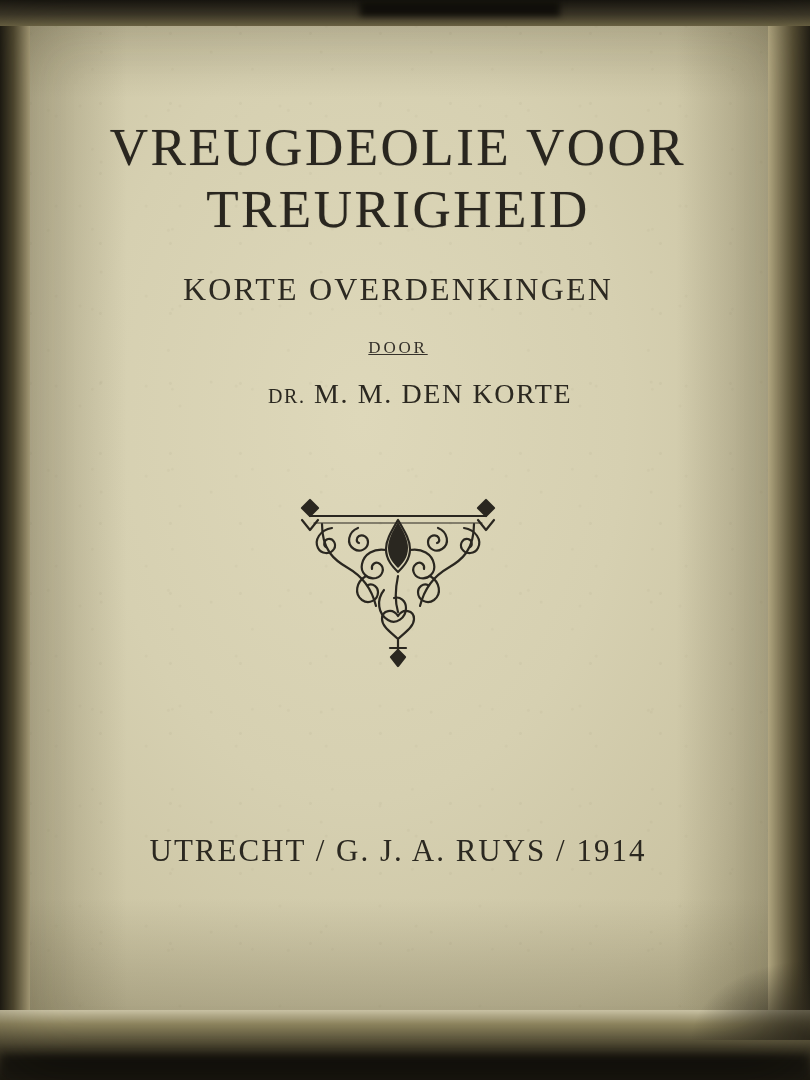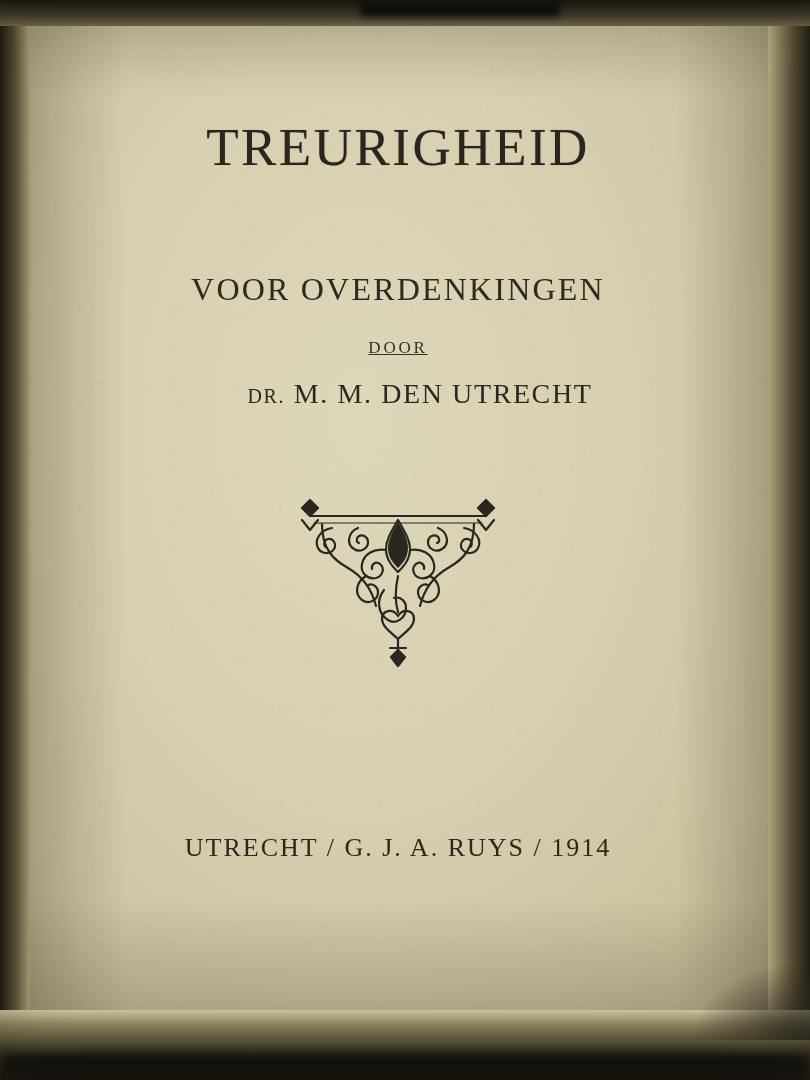--- a/index.html
+++ b/index.html
@@ -160,21 +160,21 @@
     left: 50%;
     transform: translateX(-50%);
     width: 220px;
     height: 170px;
   }
 
   .imprint {
     position: absolute;
     top: 815px;
     left: 0; right: 0;
-    font-size: 26px;
+    font-size: 31px;
     letter-spacing: 2px;
     color: #2b2820;
     font-family: Liberation Serif, serif;
   }
 
   
   .softness {
     position: absolute;
     inset: 0;
     pointer-events: none;
@@ -186,30 +186,31 @@
 
 <div id="page">
 
   <div class="paper"></div>
   <div class="paper-grain"></div>
   <div class="paper-shade"></div>
 
   <div class="content">
 
     <div class="title">
+      <span class="l1">VREUGDEOLIE VOOR</span>
       <span class="l2">TREURIGHEID</span>
     </div>
 
-    <div class="subtitle">VOOR OVERDENKINGEN</div>
+    <div class="subtitle">KORTE OVERDENKINGEN</div>
 
     <div class="byline-label">DOOR</div>
 
     <div class="author">
       <span class="sm">DR.</span>
-      <span>M. M. DEN UTRECHT</span>
+      <span>M. M. DEN KORTE</span>
     </div>
 
     <div class="ornament">
       <svg viewBox="0 0 220 170" width="220" height="170" aria-hidden="true">
         <g fill="none" stroke="#2a2720" stroke-width="2.2" stroke-linecap="round" stroke-linejoin="round">
 
           <path d="M22 18 H198"></path>
           <path d="M26 25 H194" stroke-width="1.2"></path>
 
           <path d="M22 18 l-8 -8 8 -8 8 8 z" fill="#2a2720"></path>

